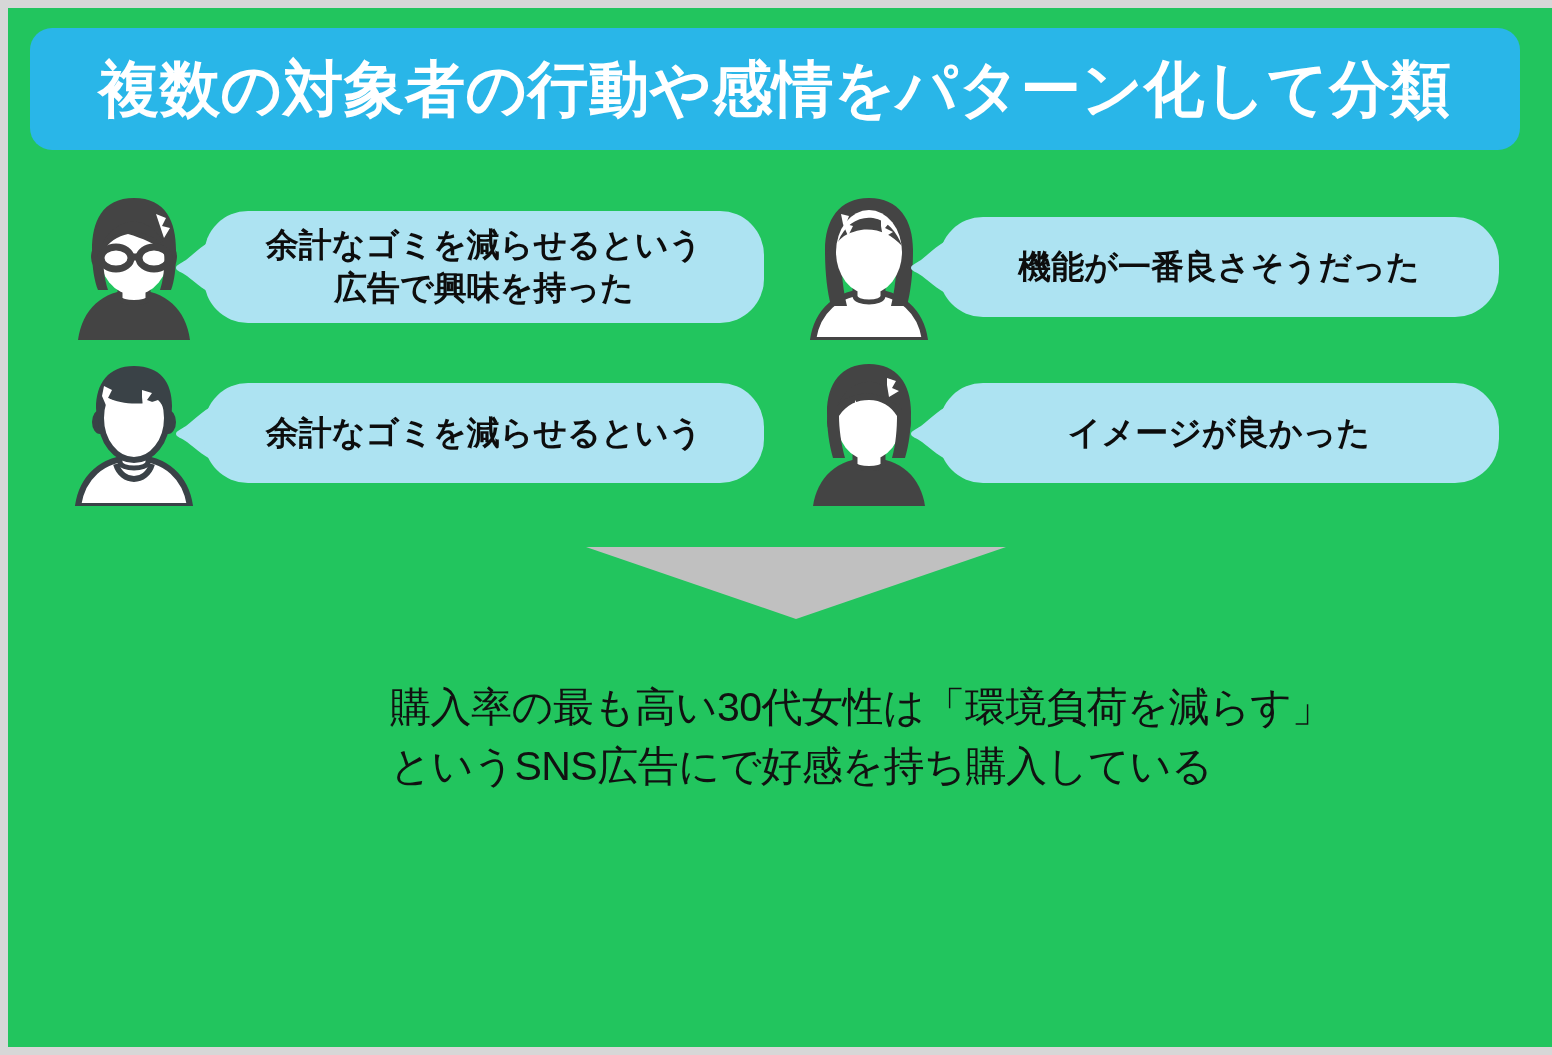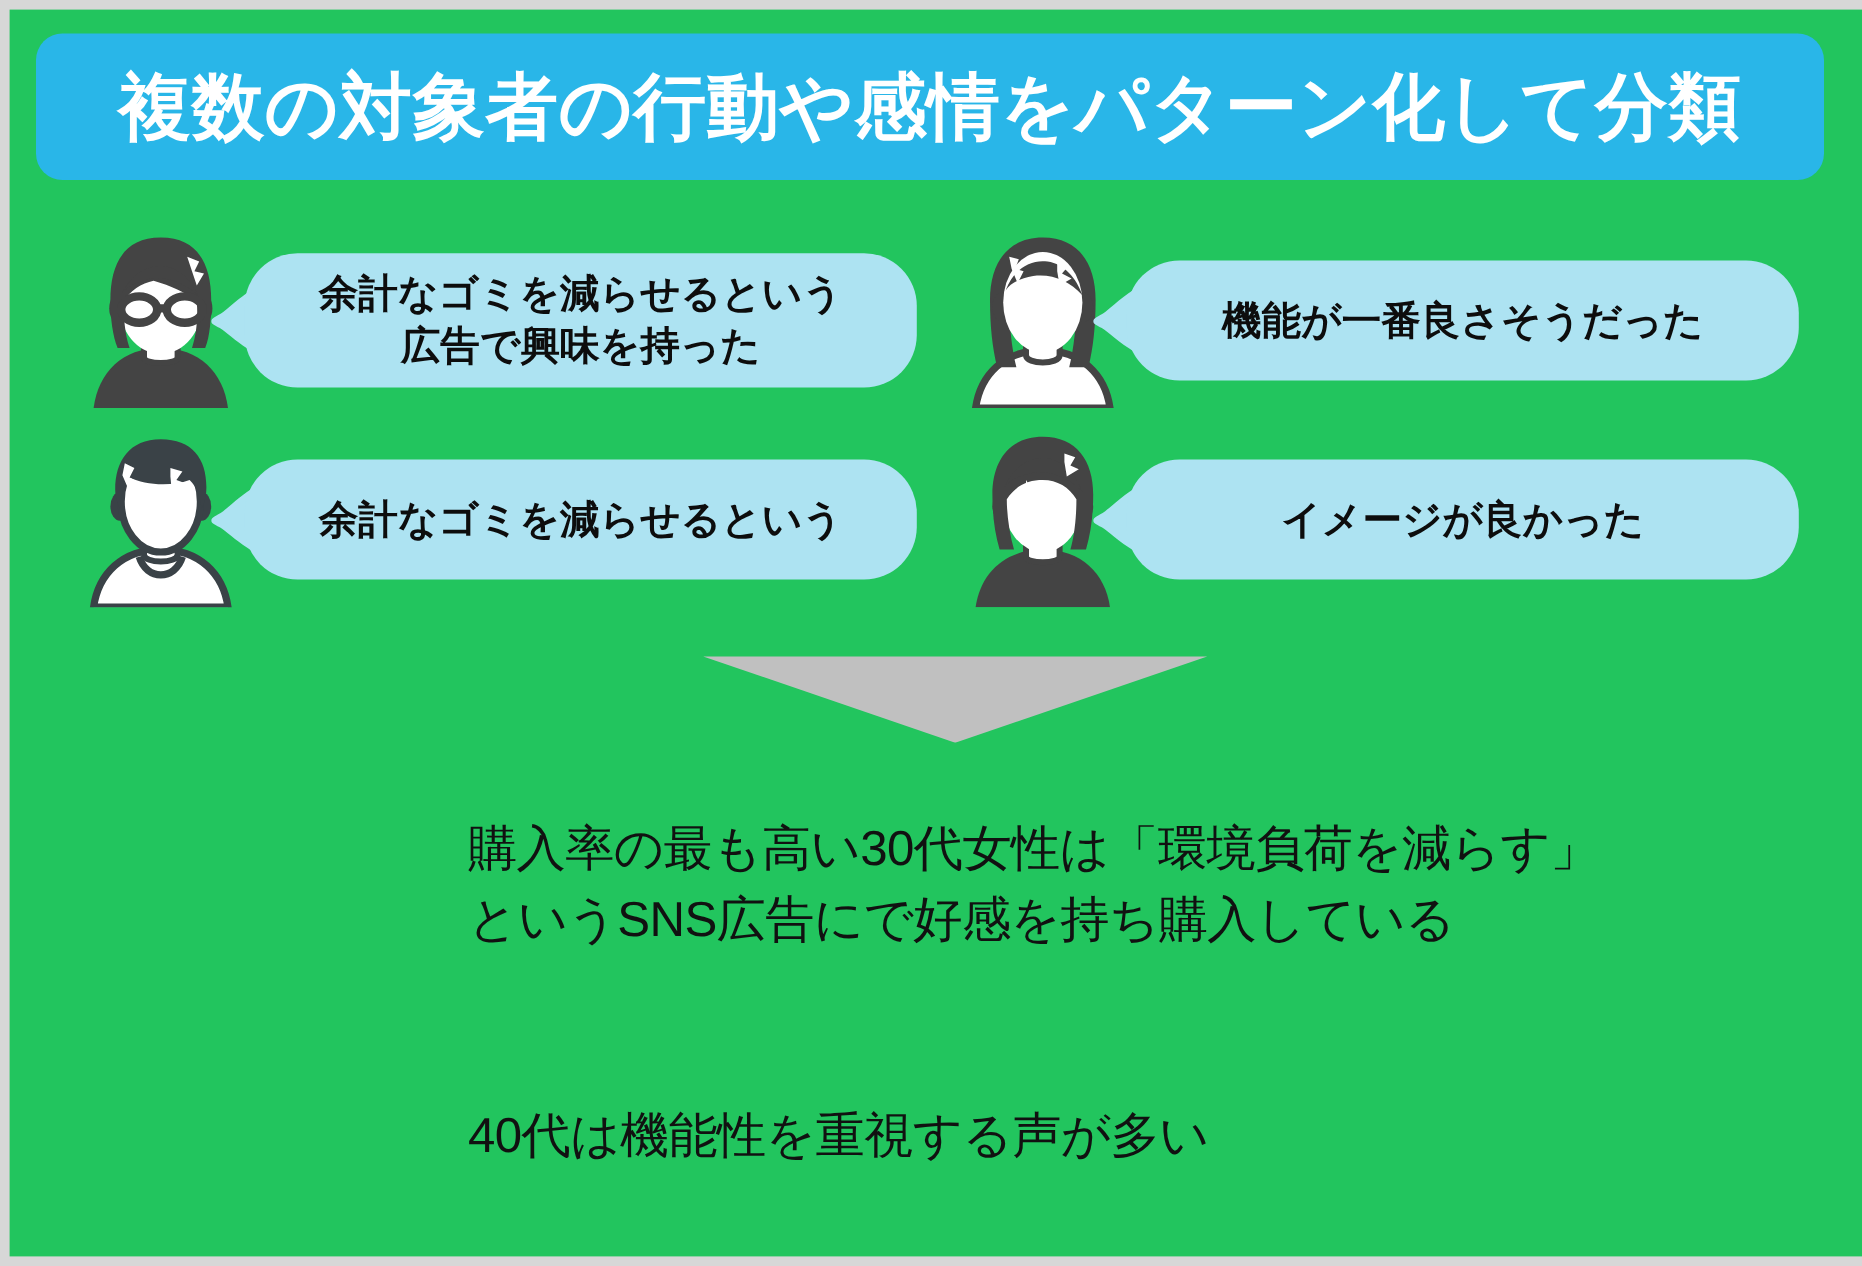--- a/index.html
+++ b/index.html
@@ -288,16 +288,15 @@
     <svg viewBox="0 0 420 76" xmlns="http://www.w3.org/2000/svg">
       <polygon points="0,4 420,4 210,76" fill="#c0c0c0"></polygon>
     </svg>
   </div>
 
   <div class="conclusion">
     <p class="conc-para">購入率の最も高い30代女性は「環境負荷を減らす」
 というSNS広告にで好感を持ち購入している</p>
     <div class="conc-gap"></div>
     <div class="conc-gap"></div>
-    <p class="conc-para">40代は機能性を重視する声が多い</p>
   </div>
 
 </div>
 
 </body></html>

